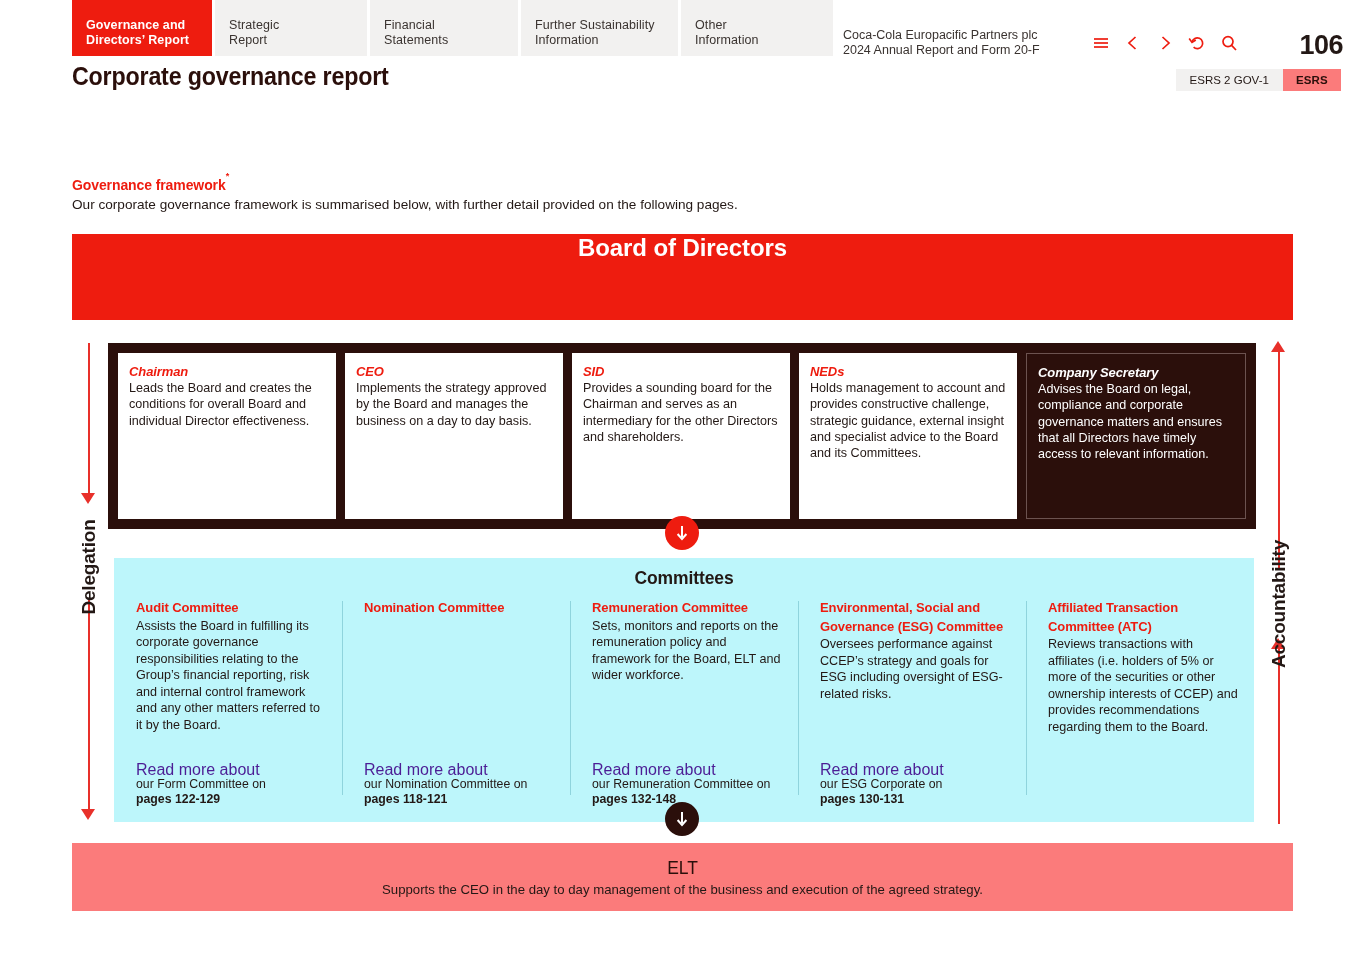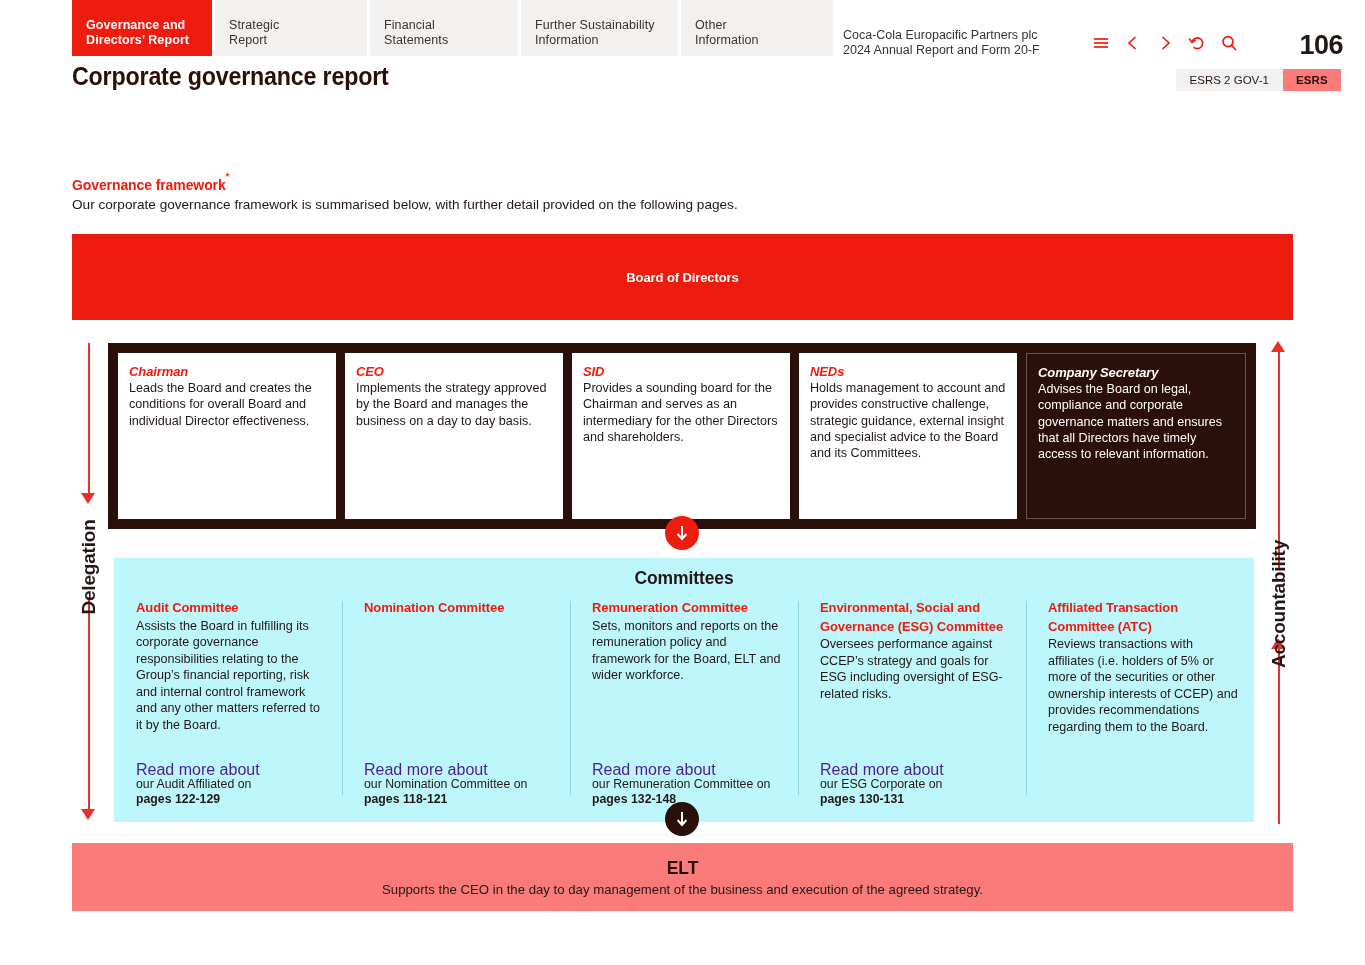--- a/index.html
+++ b/index.html
@@ -146,23 +146,22 @@
   
   .board-banner {
     position: absolute;
     left: 72px;
     top: 234px;
     width: 1221px;
     height: 86px;
     background: #ee1c0f;
     color: #fff;
     display: flex;
-    align-items: center;
     justify-content: center;
-    font-size: 13px;
+    font-size: 24px;
     font-weight: bold;
     font-stretch: condensed;
     letter-spacing: -.1px;
   }
 
   
   .roles-band {
     position: absolute;
     left: 108px;
     top: 343px;
@@ -299,21 +298,21 @@
     width: 1221px;
     height: 68px;
     background: #fb7b7b;
     display: flex;
     flex-direction: column;
     align-items: center;
     justify-content: center;
   }
   .elt-title {
     font-size: 17.5px;
-    font-weight: bold;
+    font-weight: normal;
     font-stretch: condensed;
     color: #2b0f0b;
     letter-spacing: -.1px;
     margin-bottom: 3px;
   }
   .elt-sub {
     font-size: 13.2px;
     color: #231815;
   }
 
@@ -462,21 +461,21 @@
 
 <div class="committees">
   <div class="committees-title">Committees</div>
   <div class="comm-row">
 
     <div class="comm-col">
       <div class="comm-title">Audit Committee</div>
       <div class="comm-body">Assists the Board in fulfilling its corporate governance responsibilities relating to the Group’s financial reporting, risk and internal control framework and any other matters referred to it by the Board.</div>
       <div class="comm-link">
         <div class="rm">Read more about</div>
-        <div class="ln1">our Audit Affiliated on</div>
+        <div class="ln1">our Form Committee on</div>
         <div class="ln2">pages 122-129</div>
       </div>
     </div>
 
     <div class="comm-col">
       <div class="comm-title">Nomination Committee</div>
       <div class="comm-link">
         <div class="rm">Read more about</div>
         <div class="ln1">our Nomination Committee on</div>
         <div class="ln2">pages 118-121</div>

